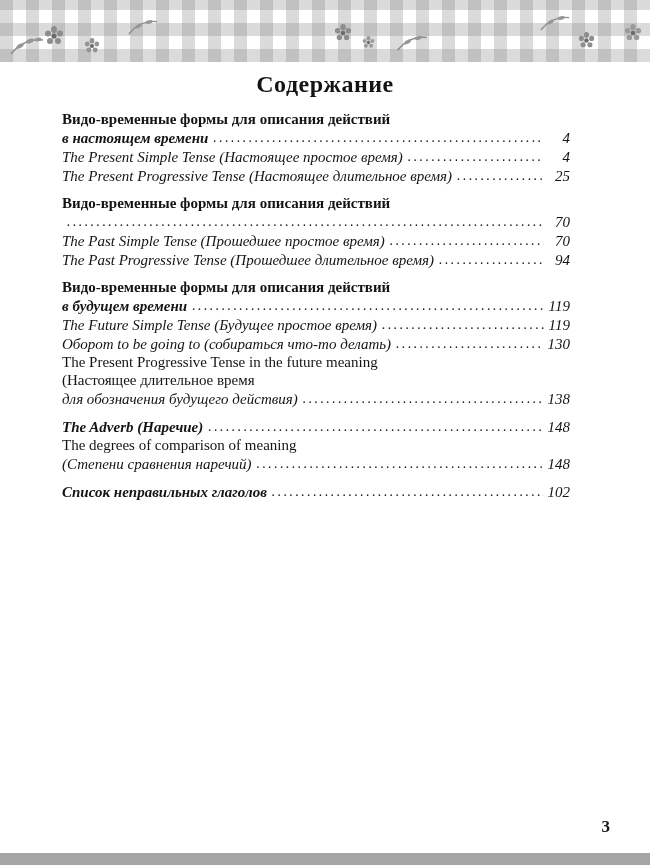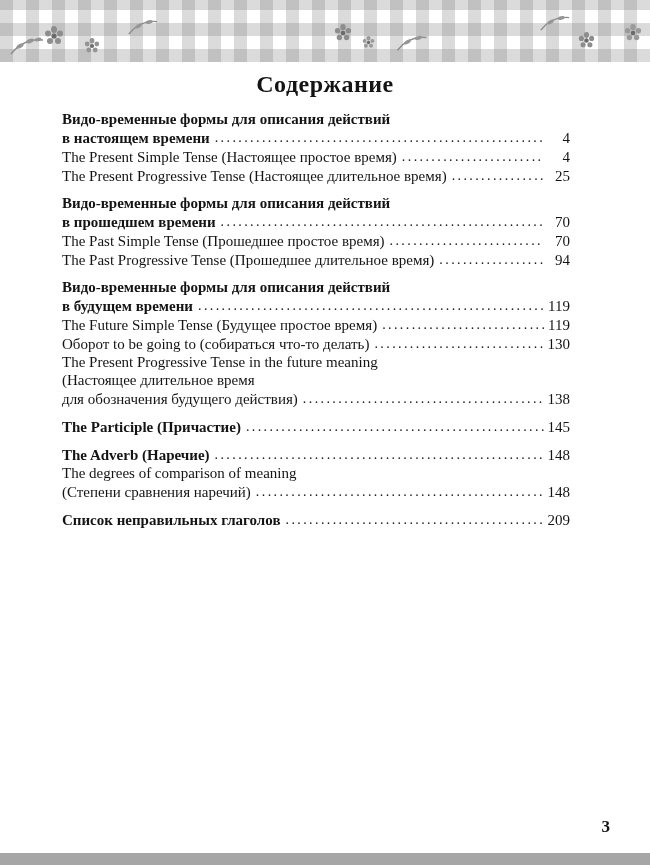--- a/index.html
+++ b/index.html
@@ -17,21 +17,21 @@
       #fff;
   }
   .decor { position:absolute; }
   .title {
     text-align:center; font-size:24px; font-weight:bold;
     margin-top:9px; letter-spacing:0.5px;
   }
   .toc { margin:12px 80px 0 62px; font-size:15px; line-height:18px; }
   .entry.bold { font-weight:bold; }
   .entry.sect { margin-top:9px; }
-  .line.last { display:flex; align-items:flex-end; }
+  .line.last { display:flex; align-items:flex-end;font-style:italic; }
   .txt { white-space:nowrap; }
   .leader {
     flex:1 1 auto; overflow:hidden; white-space:nowrap;
     font-weight:normal; padding:0 3px 0 5px; color:#1c1c1c;
   }
   .leader::after {
     content:"........................................................................................................................";
     letter-spacing:2.4px; font-size:14px;
   }
   .pg { min-width:26px; text-align:right; font-weight:normal; white-space:nowrap; }
@@ -159,21 +159,20 @@
         <span class="txt">The Present Progressive Tense (Настоящее длительное время)</span>
         <span class="leader"></span>
         <span class="pg">25</span>
       </div>
     </div>
 
 
     <div class="entry bold sect">
       <div class="line">Видо-временные формы для описания действий</div>
       <div class="line last">
-        <span class="txt">в прошедшем времени</span>
         <span class="leader"></span>
         <span class="pg">70</span>
       </div>
     </div>
 
     <div class="entry">
       <div class="line last">
         <span class="txt">The Past Simple Tense (Прошедшее простое время)</span>
         <span class="leader"></span>
         <span class="pg">70</span>
@@ -216,27 +215,20 @@
     <div class="entry">
       <div class="line">The Present Progressive Tense in the future meaning</div>
       <div class="line">(Настоящее длительное время</div>
       <div class="line last">
         <span class="txt">для обозначения будущего действия)</span>
         <span class="leader"></span>
         <span class="pg">138</span>
       </div>
     </div>
 
-    <div class="entry bold sect">
-      <div class="line last">
-        <span class="txt">The Participle (Причастие)</span>
-        <span class="leader"></span>
-        <span class="pg">145</span>
-      </div>
-    </div>
 
     <div class="entry bold sect">
       <div class="line last">
         <span class="txt">The Adverb (Наречие)</span>
         <span class="leader"></span>
         <span class="pg">148</span>
       </div>
     </div>
 
     <div class="entry">
@@ -245,21 +237,21 @@
         <span class="txt">(Степени сравнения наречий)</span>
         <span class="leader"></span>
         <span class="pg">148</span>
       </div>
     </div>
 
     <div class="entry bold sect">
       <div class="line last">
         <span class="txt">Список неправильных глаголов</span>
         <span class="leader"></span>
-        <span class="pg">209</span>
+        <span class="pg">102</span>
       </div>
     </div>
 
   </div>
 
   <div class="folio">3</div>
   <div class="bottom-bar"></div>
 
 </div>
 

